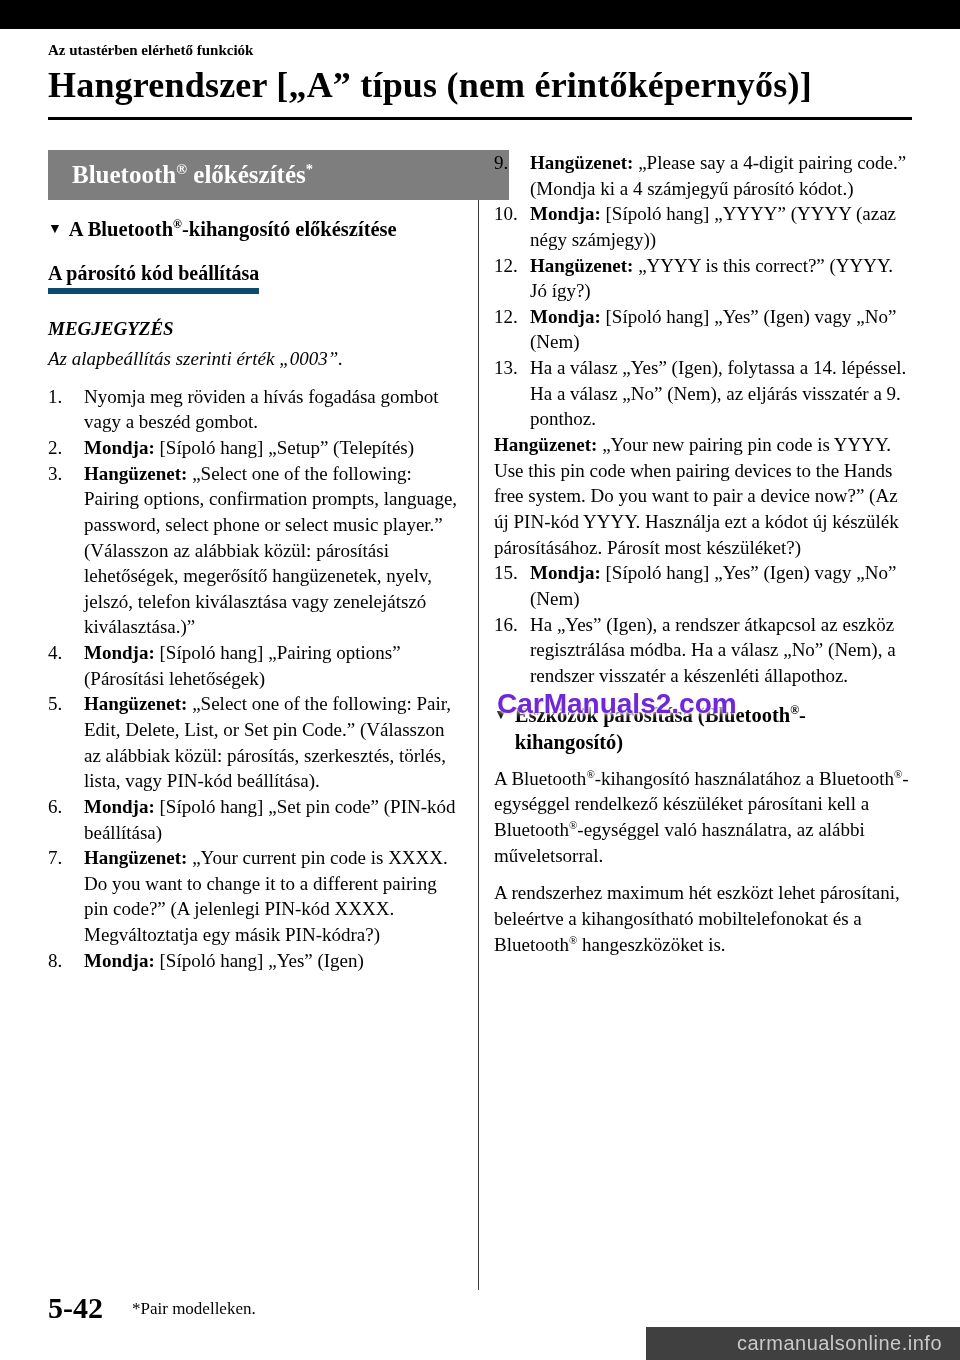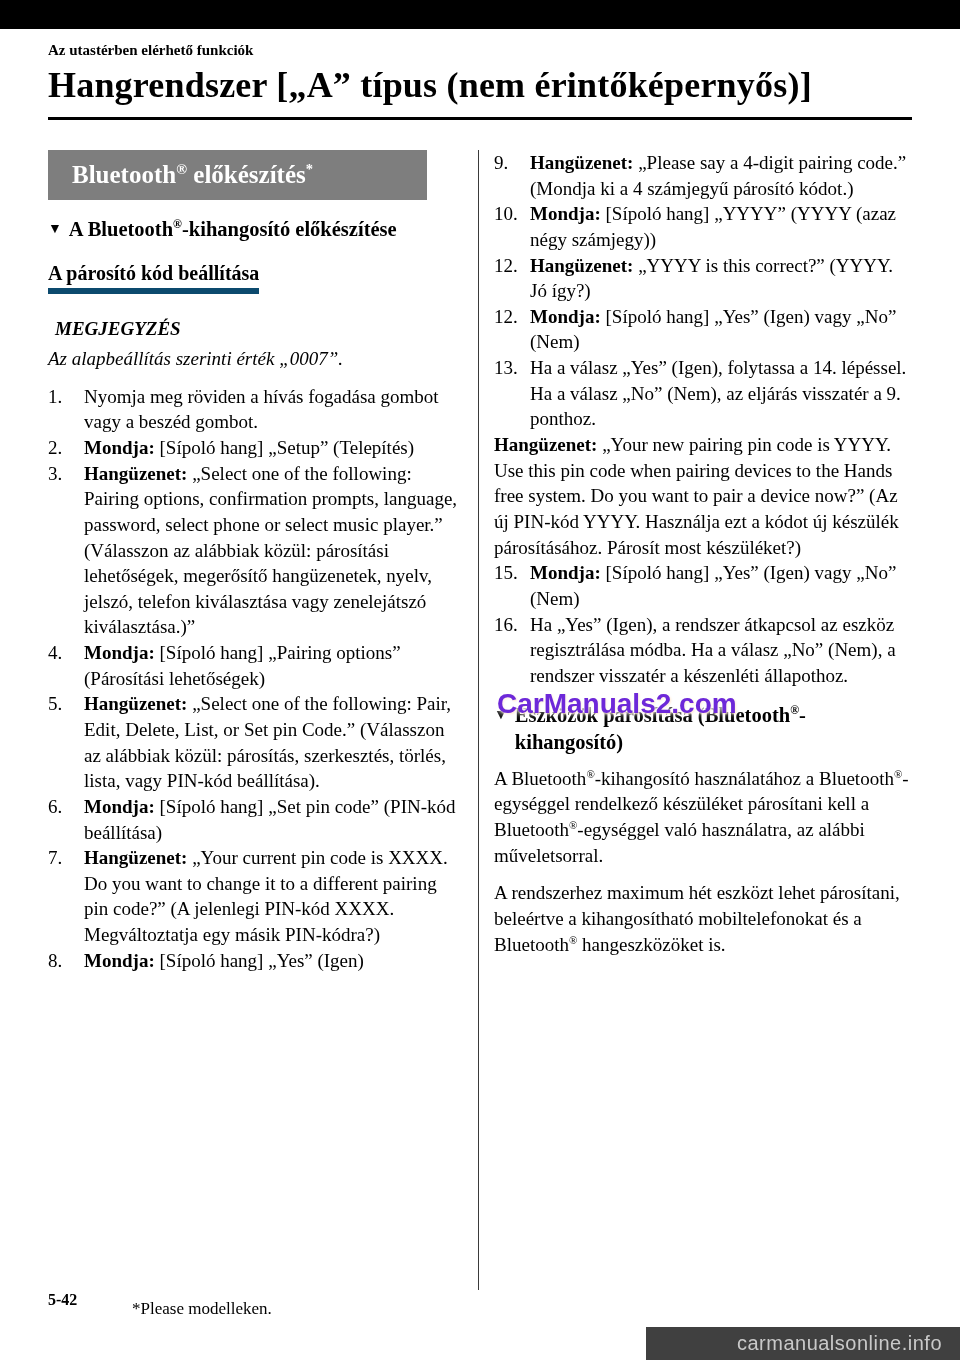--- a/index.html
+++ b/index.html
@@ -28,48 +28,48 @@
   }
 
   .col { font-size: 19px; line-height: 1.35; }
   .col-left  { position: absolute; left: 48px;  top: 150px; width: 414px; }
   .col-right { position: absolute; left: 494px; top: 150px; width: 418px; }
 
   .gray-box {
     background: #7e7e7e; color: #fff;
     font-weight: bold; font-size: 25px;
     padding: 8px 10px 8px 24px;
-    width: 379px; margin: 0 0 16px 0;
+    width: 461px; margin: 0 0 16px 0;
   }
   .subsection {
     display: flex; align-items: flex-start;
     font-size: 20.5px; font-weight: bold;
     line-height: 1.3; margin: 14px 0 10px 0;
   }
   .tri { flex: none; font-size: 14px; margin-right: 7px; padding-top: 4px; }
   .underlined {
     display: inline-block;
     font-size: 20px; font-weight: bold;
     border-bottom: 6px solid #0c4a6e; padding-bottom: 1px;
     margin: 8px 0 12px 0;
   }
   .para { margin: 0 0 12px 0; }
-  .note-label { font-style: italic; font-weight: bold; margin: 10px 0 4px 7px; }
+  .note-label { font-style: italic; font-weight: bold; margin: 10px 0 4px 0; }
   .note-text  { font-style: italic; margin: 0 0 12px 0; }
 
   .step { display: flex; }
   .step-num { flex: none; width: 36px; }
   .step-body { flex: 1; }
   b.lead { font-weight: bold; }
 
   sup { font-size: 58%; line-height: 0; vertical-align: super; }
 
   .page-num {
     position: absolute; left: 48px; top: 1291px;
-    font-size: 16px; font-weight: bold;
+    font-size: 30px; font-weight: bold;
   }
   .footnote {
     position: absolute; left: 132px; top: 1299px;
     font-size: 17px;
   }
   .bottom-bar {
     position: absolute; left: 646px; top: 1327px;
     width: 314px; height: 33px; background: #404040;
     display: flex; align-items: center; justify-content: flex-end;
     padding-right: 18px;
@@ -110,21 +110,21 @@
     <span class="tri">▼</span>
     <span class="fmt-sup">A Bluetooth<sup>®</sup>-kihangosító előkészítése</span>
   </div>
 
   <div>
     <span class="underlined">A párosító kód beállítása</span>
   </div>
 
 
   <div class="note-label">MEGJEGYZÉS</div>
-  <p class="note-text">Az alapbeállítás szerinti érték „0007”.</p>
+  <p class="note-text">Az alapbeállítás szerinti érték „0003”.</p>
 
   <div class="steps">
     <div class="step">
       <span class="step-num">1.</span>
       <span class="step-body"><b class="lead"></b> <span>Nyomja meg röviden a hívás fogadása gombot vagy a beszéd gombot.</span></span>
     </div>
     <div class="step">
       <span class="step-num">2.</span>
       <span class="step-body"><b class="lead">Mondja:</b> <span>[Sípoló hang] „Setup” (Telepítés)</span></span>
     </div>
@@ -195,17 +195,17 @@
     <span class="fmt-sup">Eszközök párosítása (Bluetooth<sup>®</sup>-kihangosító)</span>
   </div>
 
   <p class="para fmt-sup">A Bluetooth<sup>®</sup>-kihangosító használatához a Bluetooth<sup>®</sup>-egységgel rendelkező készüléket párosítani kell a Bluetooth<sup>®</sup>-egységgel való használatra, az alábbi műveletsorral.</p>
   <p class="para fmt-sup">A rendszerhez maximum hét eszközt lehet párosítani, beleértve a kihangosítható mobiltelefonokat és a Bluetooth<sup>®</sup> hangeszközöket is.</p>
 </div>
 
 <div class="center-watermark">CarManuals2.com</div>
 
 <div class="page-num">5-42</div>
-<div class="footnote">*Please modelleken.</div>
+<div class="footnote">*Pair modelleken.</div>
 
 <div class="bottom-bar">
   <span class="bottom-watermark">carmanualsonline.info</span>
 </div>
 
 </body></html>

